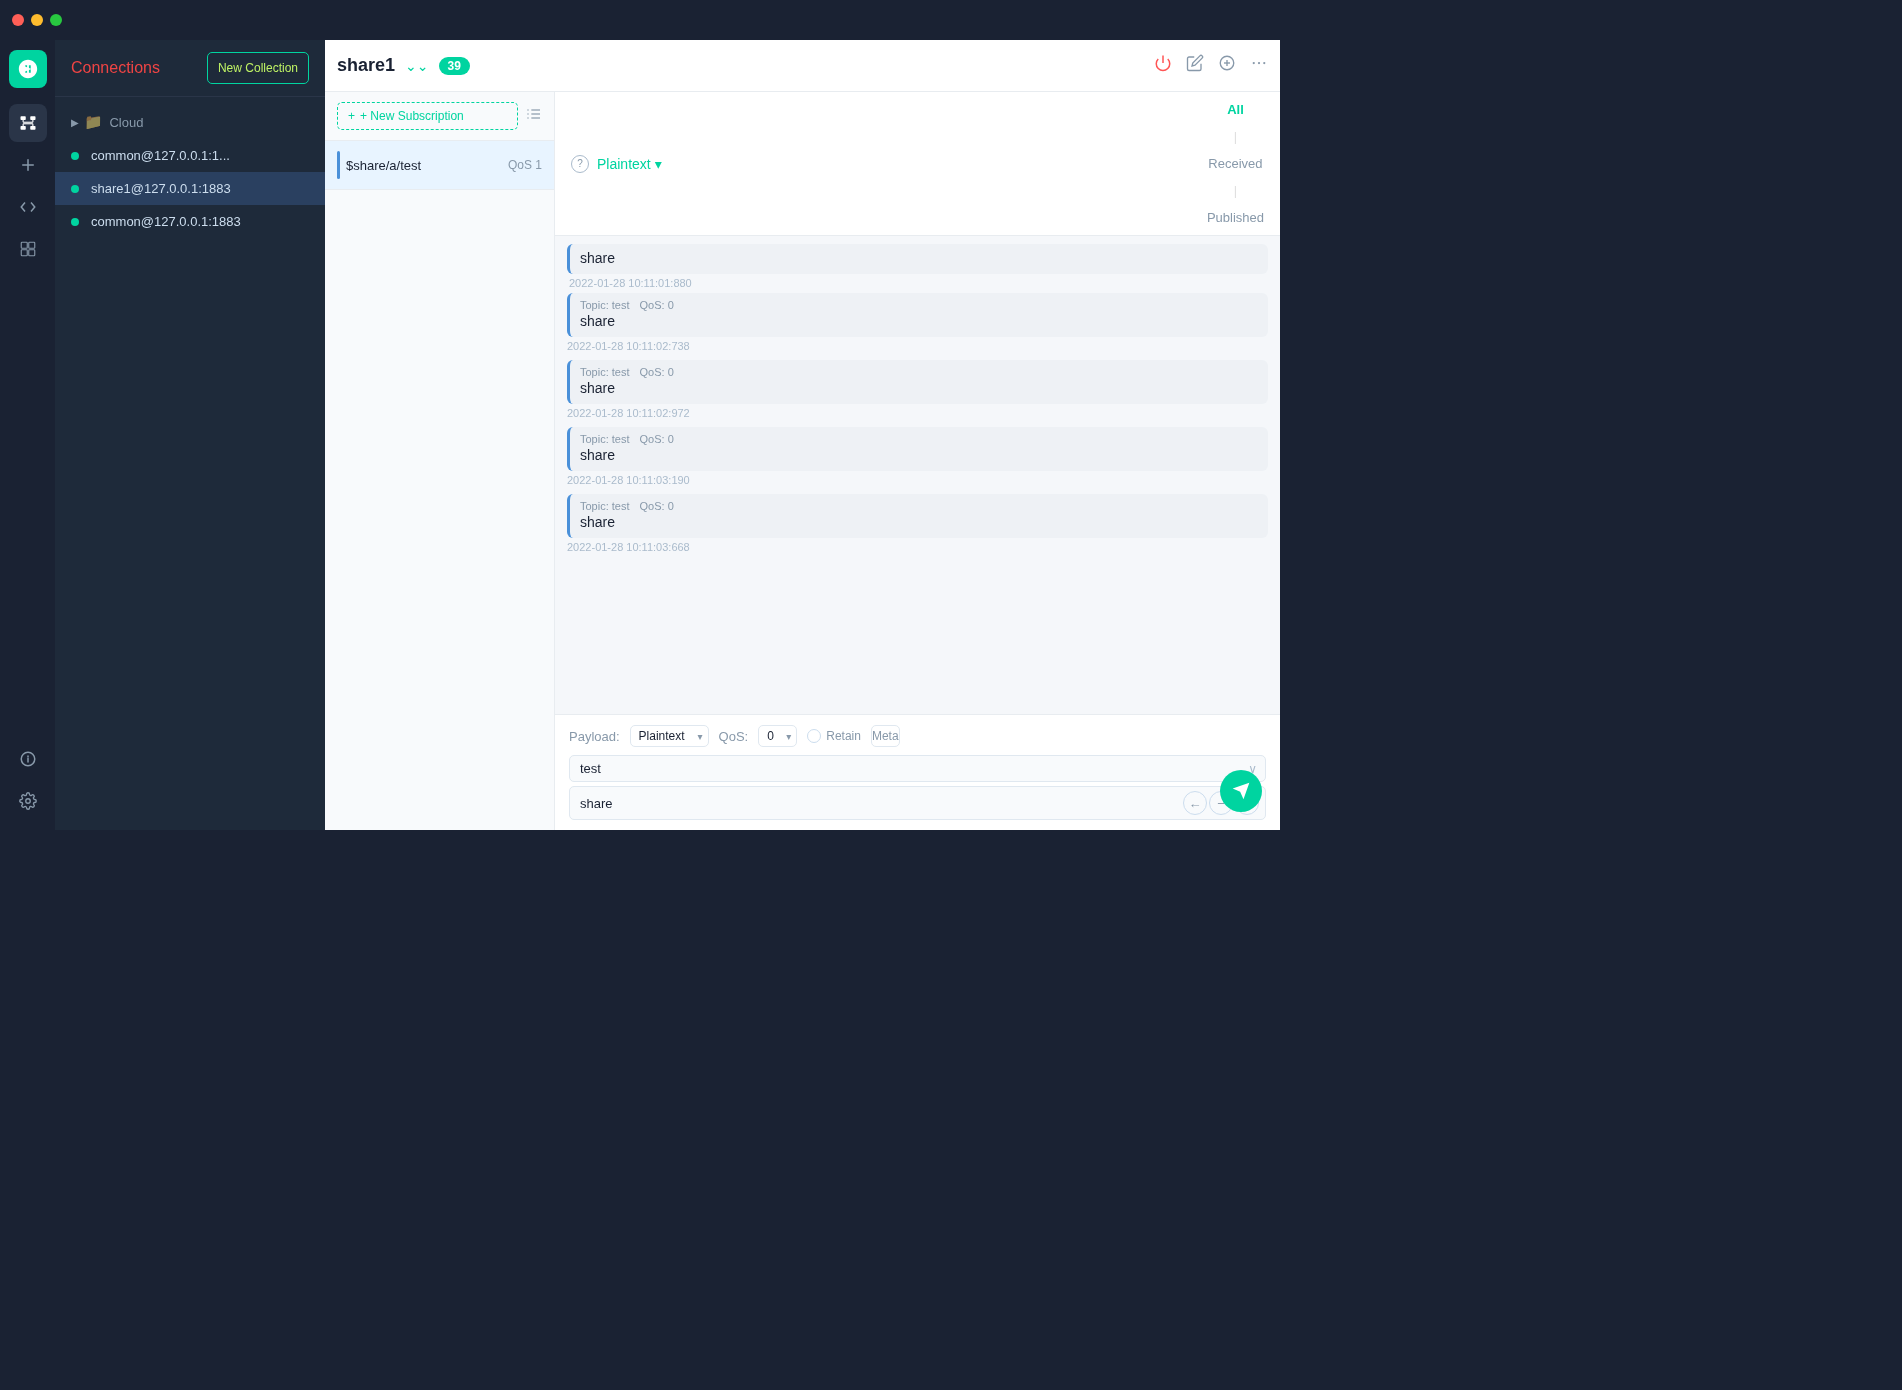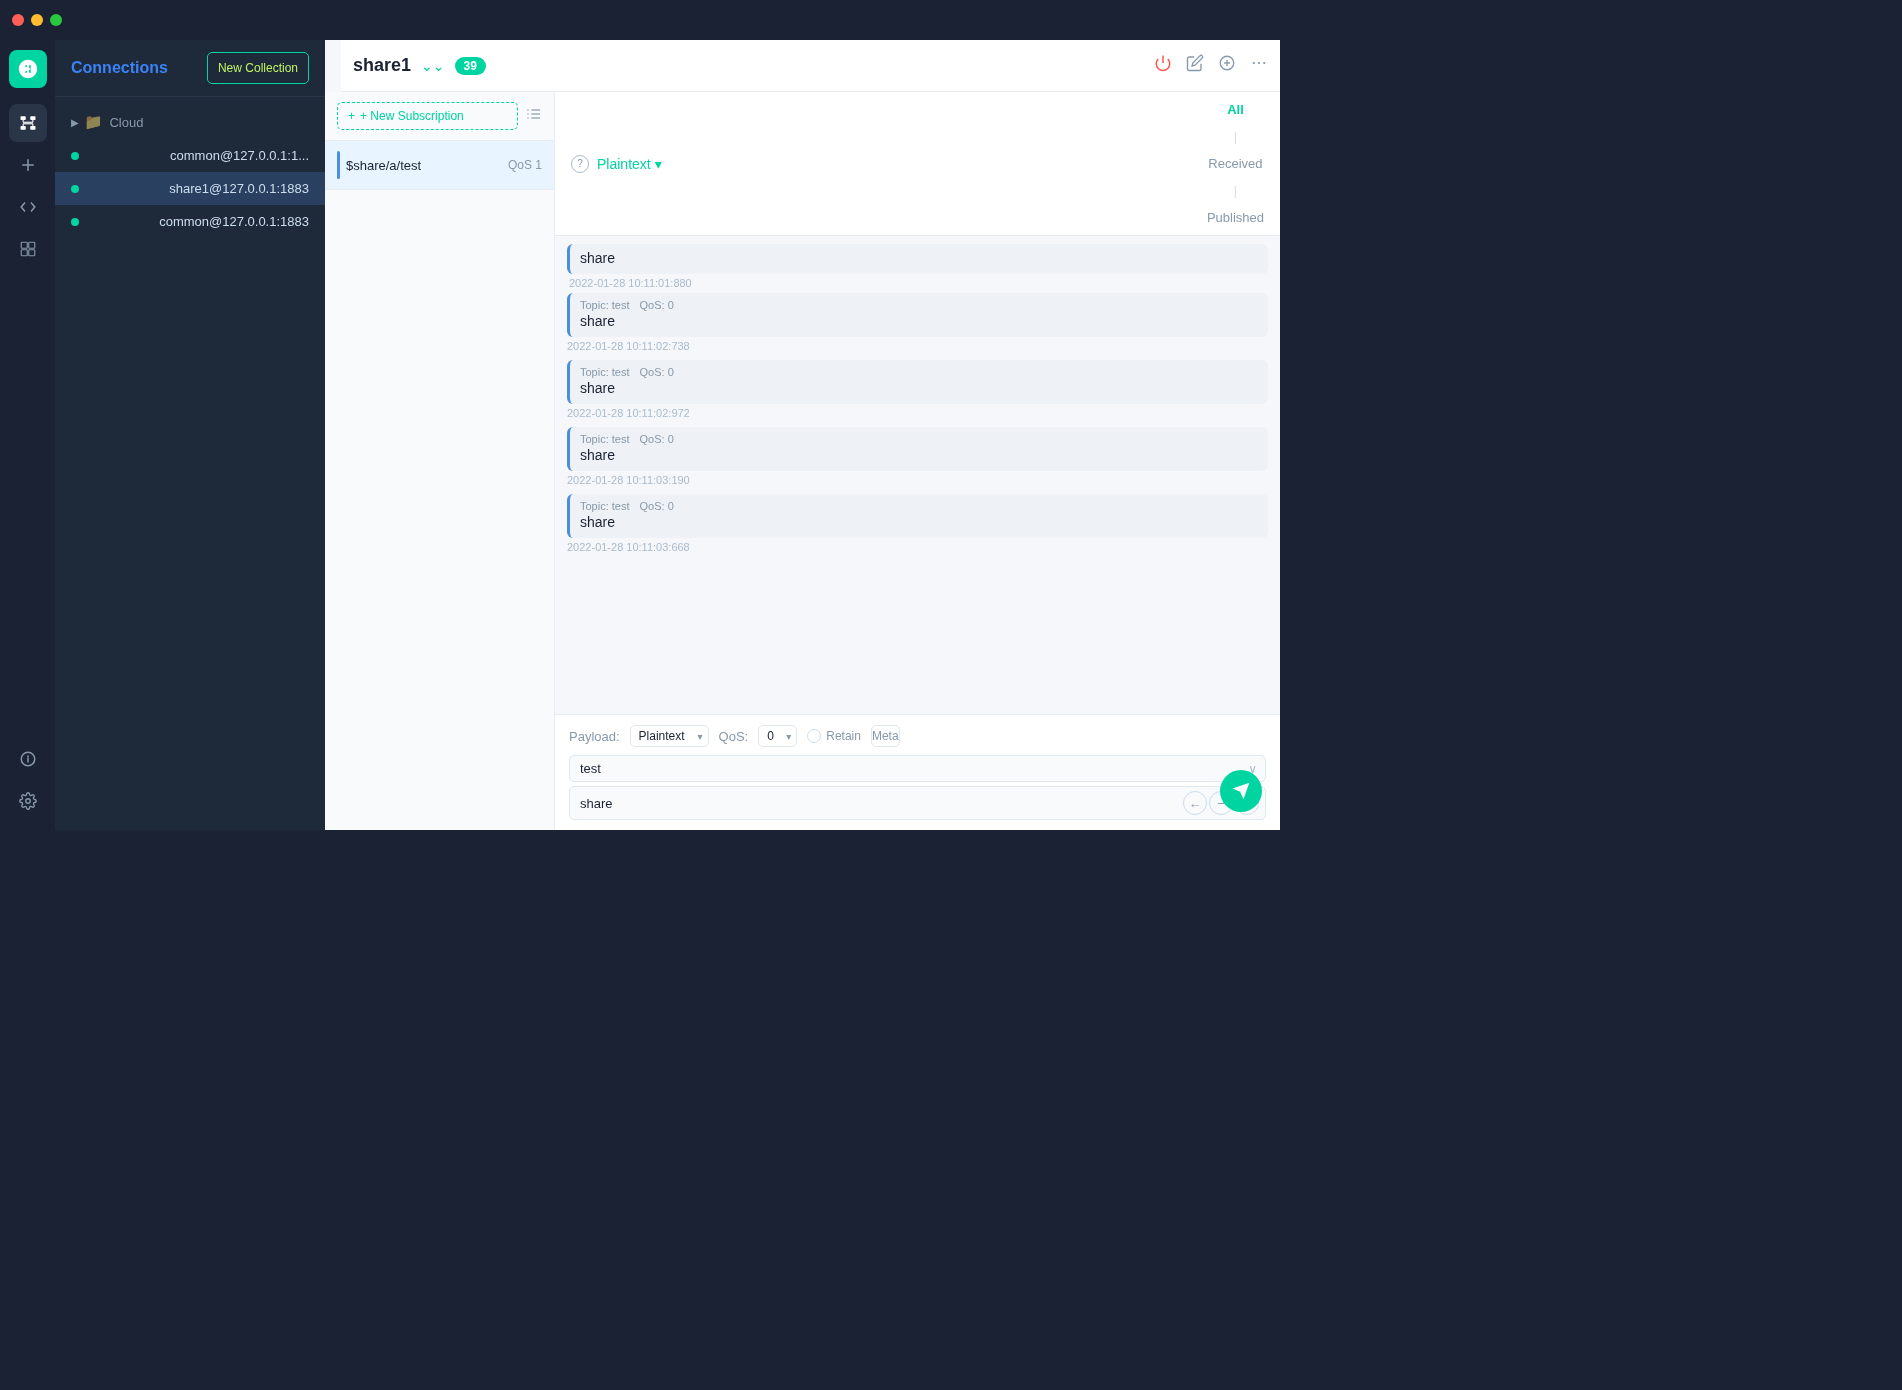--- a/index.html
+++ b/index.html
@@ -102,23 +102,23 @@
       padding: 0;
     }
     .conn-header {
       display: flex;
       align-items: center;
       justify-content: space-between;
       padding: 12px 16px;
       border-bottom: 1px solid #2a3548;
     }
     .conn-title {
-      color: #3b82f6;
+      color: #ef4444;
       font-size: 16px;
-      font-weight: 700;
+      font-weight: 400;
     }
     .new-collection-btn {
       border: 1.5px solid #00d4a0;
       background: transparent;
       color: #bef264;
       border-radius: 5px;
       padding: 8px 10px;
       font-size: 12px;
       cursor: pointer;
       font-weight: 500;
@@ -136,21 +136,20 @@
       gap: 6px;
     }
     .conn-item {
       display: flex;
       align-items: center;
       padding: 9px 16px;
       cursor: pointer;
       color: #ccddee;
       font-size: 13px;
       gap: 12px;
-      justify-content: space-between;
     }
     .conn-item.active {
       background: #2a4060;
     }
     .conn-dot {
       width: 8px;
       height: 8px;
       border-radius: 50%;
       background: #00d4a0;
       flex-shrink: 0;
@@ -168,21 +167,20 @@
     
     .topbar {
       background: #ffffff;
       height: 52px;
       display: flex;
       align-items: center;
       padding: 0 12px;
       border-bottom: 1px solid #e8ecf0;
       flex-shrink: 0;
       gap: 10px;
-      margin-left: 16px;
     }
     .conn-name {
       font-size: 18px;
       font-weight: 600;
       color: #1a2233;
     }
     .chevron-icon {
       color: #00d4a0;
       font-size: 14px;
     }

